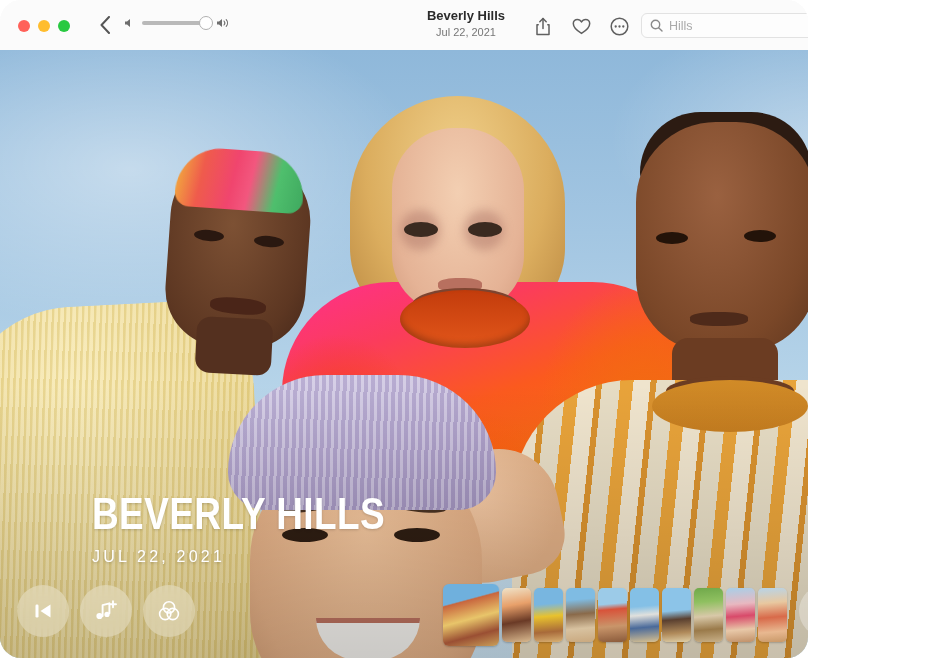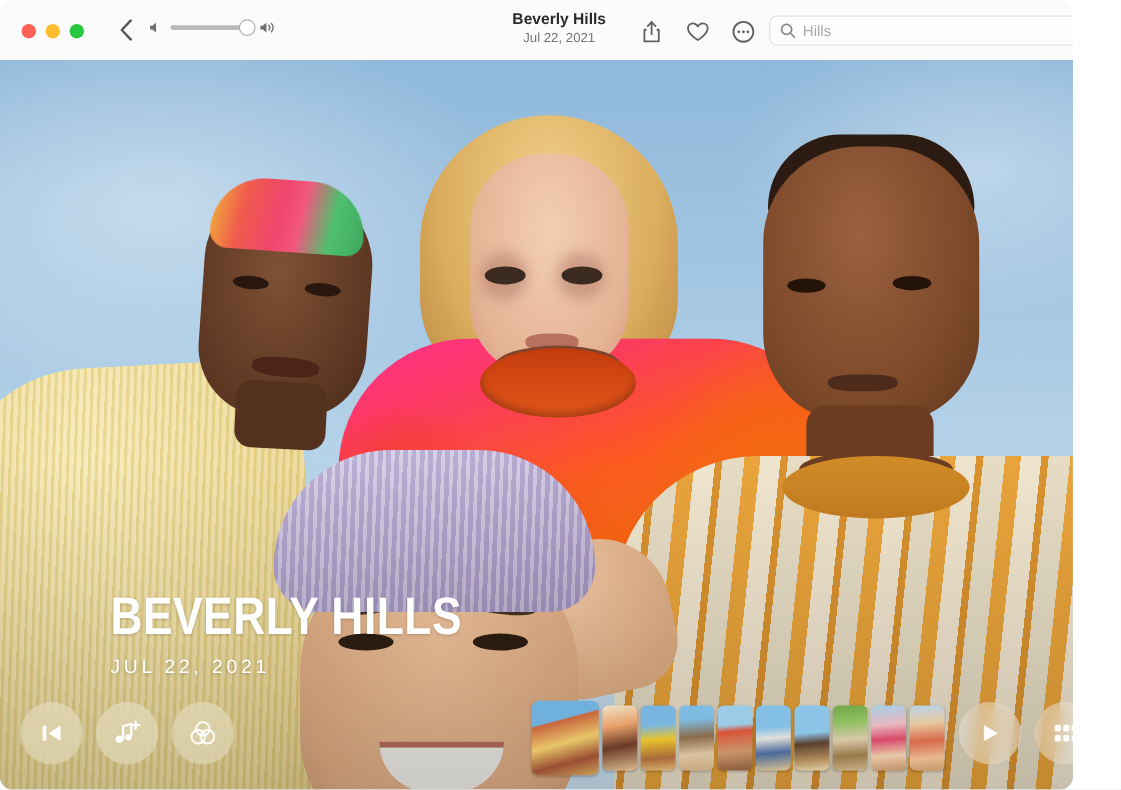--- a/index.html
+++ b/index.html
@@ -6,22 +6,22 @@
   html, body {
     width: 934px; height: 658px;
     background: #ffffff;
     font-family: "Liberation Sans", sans-serif;
     overflow: hidden;
   }
 
   .window {
     position: absolute;
     left: 0; top: 0;
-    width: 894px; height: 658px;
-    border-radius: 11px;
+    width: 808px; height: 658px;
+    border-radius: 21px;
     overflow: hidden;
     background: #fbfbfb;
   }
 
   
   .toolbar {
     position: absolute;
     left: 0; top: 0;
     width: 934px; height: 50px;
     background: #fbfbfb;

